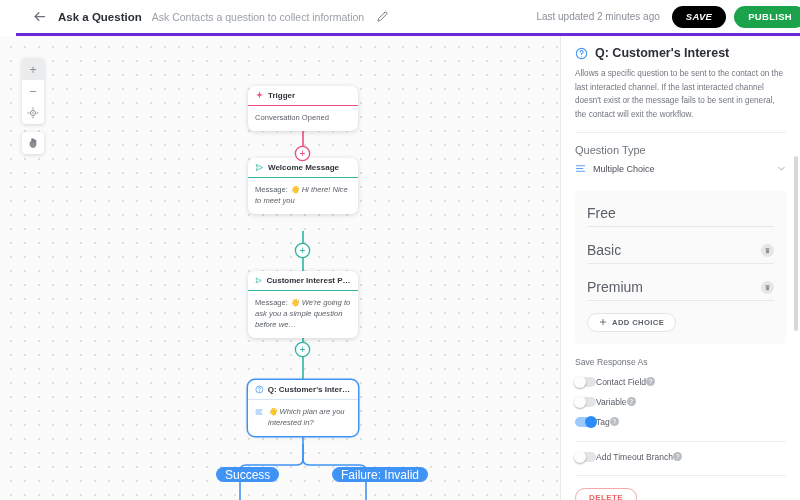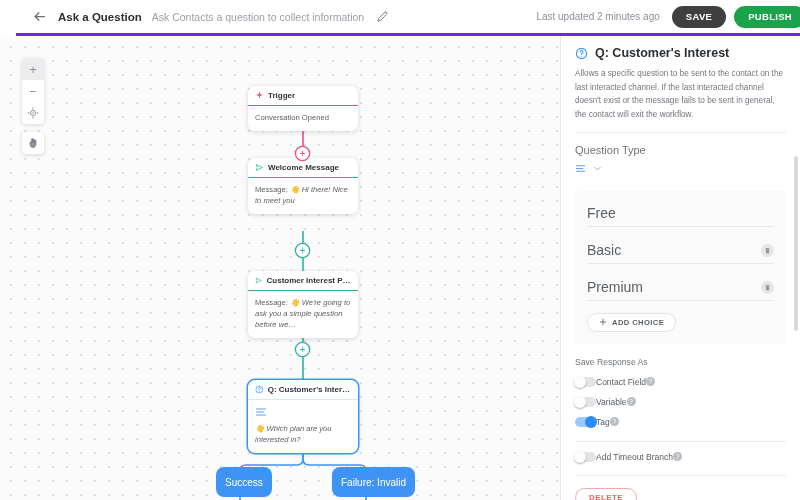--- a/index.html
+++ b/index.html
@@ -38,21 +38,21 @@
   }
   .topbar-right {
     margin-left: auto; display: flex; align-items: center; padding-right: 10px;
   }
   .updated-text { font-size: 10px; color: #8a9098; margin-right: 12px; white-space: nowrap; }
   .btn-save, .btn-publish {
     border: none; border-radius: 13px; height: 22px; padding: 0 14px;
     font-size: 9.5px; font-weight: bold; letter-spacing: .3px;
     color: #fff; cursor: pointer; font-family: "Liberation Sans", sans-serif;
   }
-  .btn-save { background: #404040; margin-right: 8px; }
+  .btn-save { background: #000000; margin-right: 8px; font-style: italic; }
   .btn-publish { background: #1aa34a; }
 
   
   .canvas {
     position: absolute; top: 36px; left: 0; width: 560px; height: 464px;
     background-color: #fbfbfc;
     background-image: radial-gradient(#dcdee2 0.8px, transparent 0.8px);
     background-size: 14px 14px;
     background-position: 4px 4px;
     overflow: hidden;
@@ -86,32 +86,32 @@
     display: flex; align-items: center; gap: 4px;
     padding: 5px 7px; font-size: 8px; font-weight: bold; color: #2f343b;
   }
   .node-head .nh-label { overflow: hidden; text-overflow: ellipsis; white-space: nowrap; }
   .node-divider { height: 1px; width: 100%; }
   .node-body {
     padding: 6px 7px 8px 7px; font-size: 7.6px; line-height: 1.45; color: #595f66;
   }
   .node-body .msg-lead { font-style: normal; color: #5b6167; }
   .node-body .msg-text { font-style: italic; color: #5b6167; }
-  .node-body.with-icon { display: flex; gap: 5px; align-items: flex-start; flex-direction: column; }
+  .node-body.with-icon { display: flex; gap: 5px; align-items: flex-start; }
 
   
   .conn { position: absolute; z-index: 2; }
   .plus-node {
     position: absolute; width: 13px; height: 13px; border-radius: 50%;
     background: #ffffff; display: flex; align-items: center; justify-content: center;
     font-size: 10px; line-height: 1; z-index: 7; cursor: pointer;
   }
   .pill {
-    position: absolute; height: 30px; border-radius: 8px; background: #3f93f5;
-    color: #fff; font-size: 10px; display: flex; align-items: center;
+    position: absolute; height: 15px; border-radius: 8px; background: #3f93f5;
+    color: #fff; font-size: 12px; display: flex; align-items: center;
     justify-content: center; padding: 0 9px; z-index: 8; white-space: nowrap; cursor: pointer;
   }
 
   
   .panel {
     position: absolute; top: 36px; right: 0; width: 240px; height: 464px;
     background: #ffffff; border-left: 1px solid #e6e8eb; overflow: hidden; z-index: 30;
   }
   .panel-collapse {
     position: absolute; left: -18px; top: 0px; width: 18px; height: 24px;
@@ -326,20 +326,21 @@
       <div class="panel-desc">Allows a specific question to be sent to the contact on the last interacted channel. If the last interacted channel doesn't exist or the message fails to be sent in general, the contact will exit the workflow.</div>
       <div class="hr"></div>
 
       <div class="field-label">Question Type</div>
       <div class="select-row">
         <svg width="11" height="11" viewBox="0 0 24 24" stroke="#5c9ef0" stroke-width="2.4" stroke-linecap="round">
           <line x1="3" y1="6" x2="21" y2="6"></line>
             <line x1="3" y1="12" x2="17" y2="12"></line>
           <line x1="3" y1="18" x2="21" y2="18"></line>
         </svg>
+        <div class="select-value">Multiple Choice</div>
         <svg width="9" height="9" viewBox="0 0 24 24" fill="none" stroke="#9aa0a8" stroke-width="2.4" stroke-linecap="round" stroke-linejoin="round">
           <polyline points="5 9 12 16 19 9"></polyline>
         </svg>
       </div>
 
       <div class="choices-card">
         <div class="choice-row">
           <div class="choice-text">Free</div>
         </div>
         <div class="choice-row">

